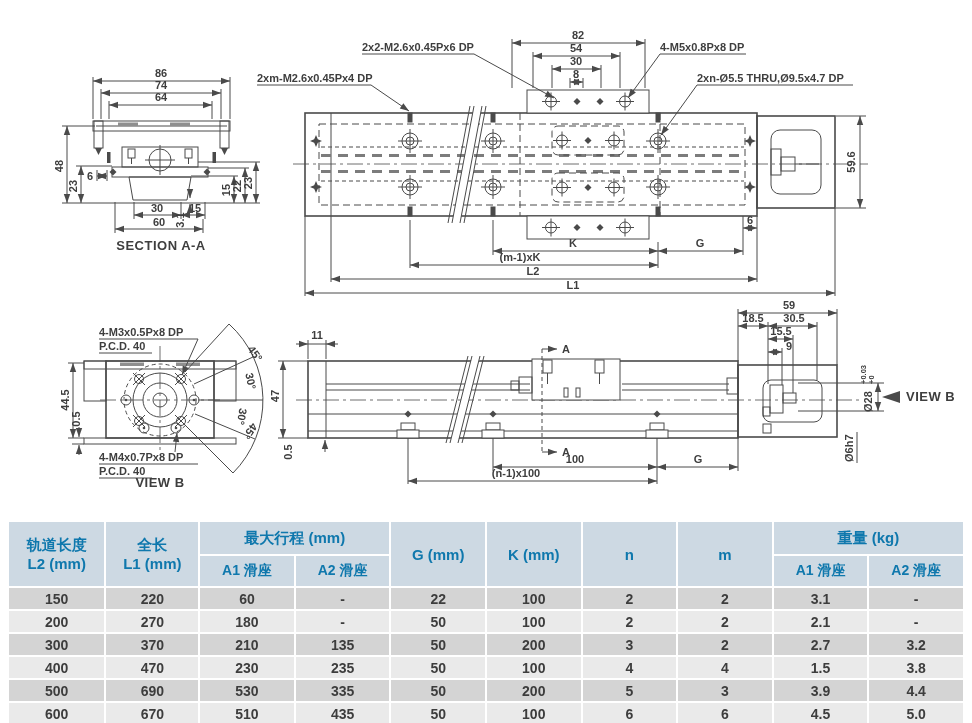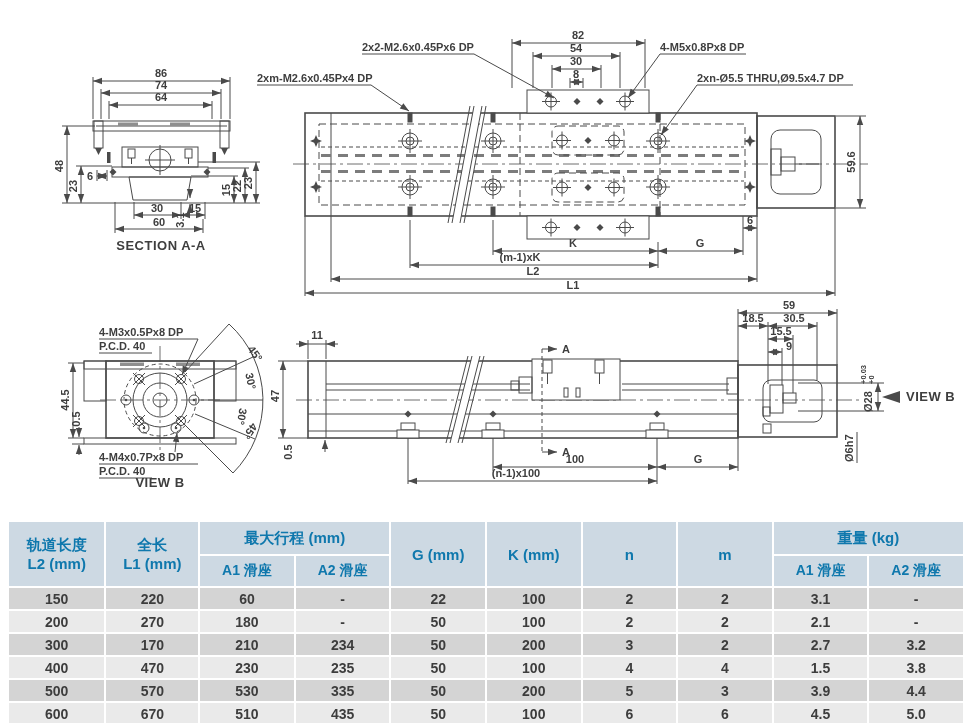--- a/index.html
+++ b/index.html
@@ -479,23 +479,23 @@
     <td>-</td>
     <td>50</td>
     <td>100</td>
     <td>2</td>
     <td>2</td>
     <td>2.1</td>
     <td>-</td>
   </tr>
   <tr class="odd">
     <td>300</td>
-    <td>170</td>
+    <td>370</td>
     <td>210</td>
-    <td>234</td>
+    <td>135</td>
     <td>50</td>
     <td>200</td>
     <td>3</td>
     <td>2</td>
     <td>2.7</td>
     <td>3.2</td>
   </tr>
   <tr class="even">
     <td>400</td>
     <td>470</td>
@@ -503,21 +503,21 @@
     <td>235</td>
     <td>50</td>
     <td>100</td>
     <td>4</td>
     <td>4</td>
     <td>1.5</td>
     <td>3.8</td>
   </tr>
   <tr class="odd">
     <td>500</td>
-    <td>570</td>
+    <td>690</td>
     <td>530</td>
     <td>335</td>
     <td>50</td>
     <td>200</td>
     <td>5</td>
     <td>3</td>
     <td>3.9</td>
     <td>4.4</td>
   </tr>
   <tr class="even">

